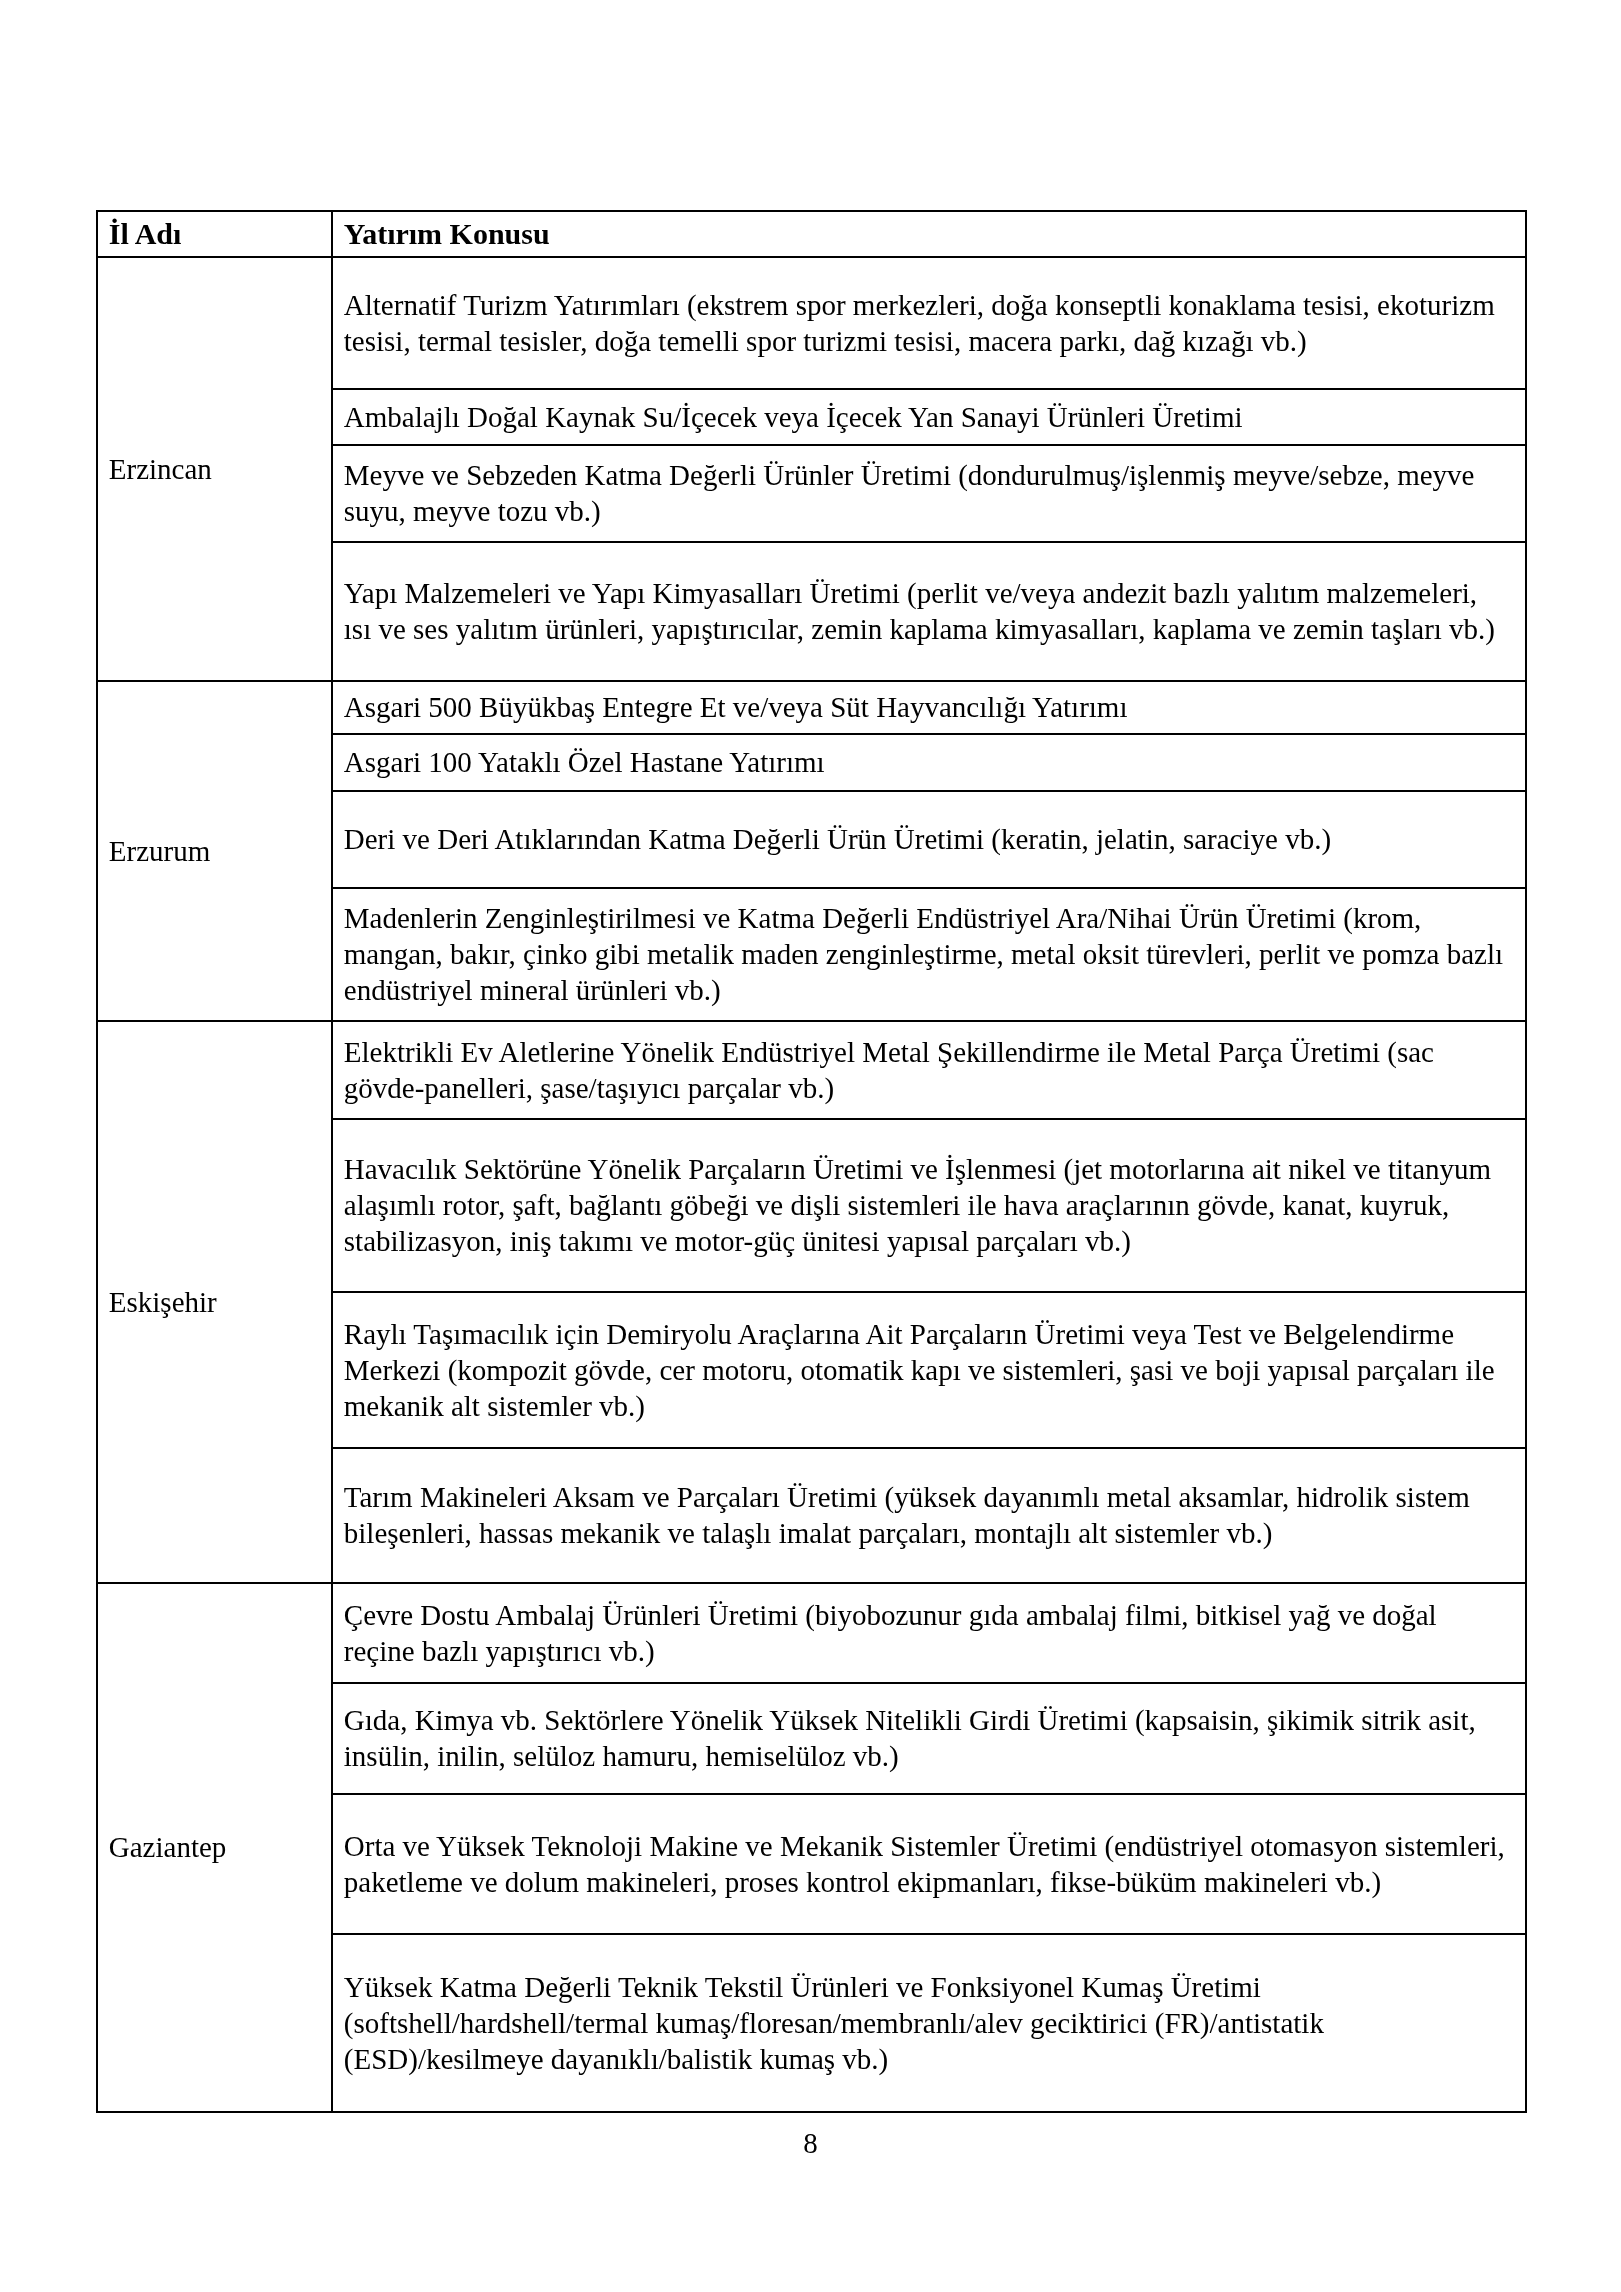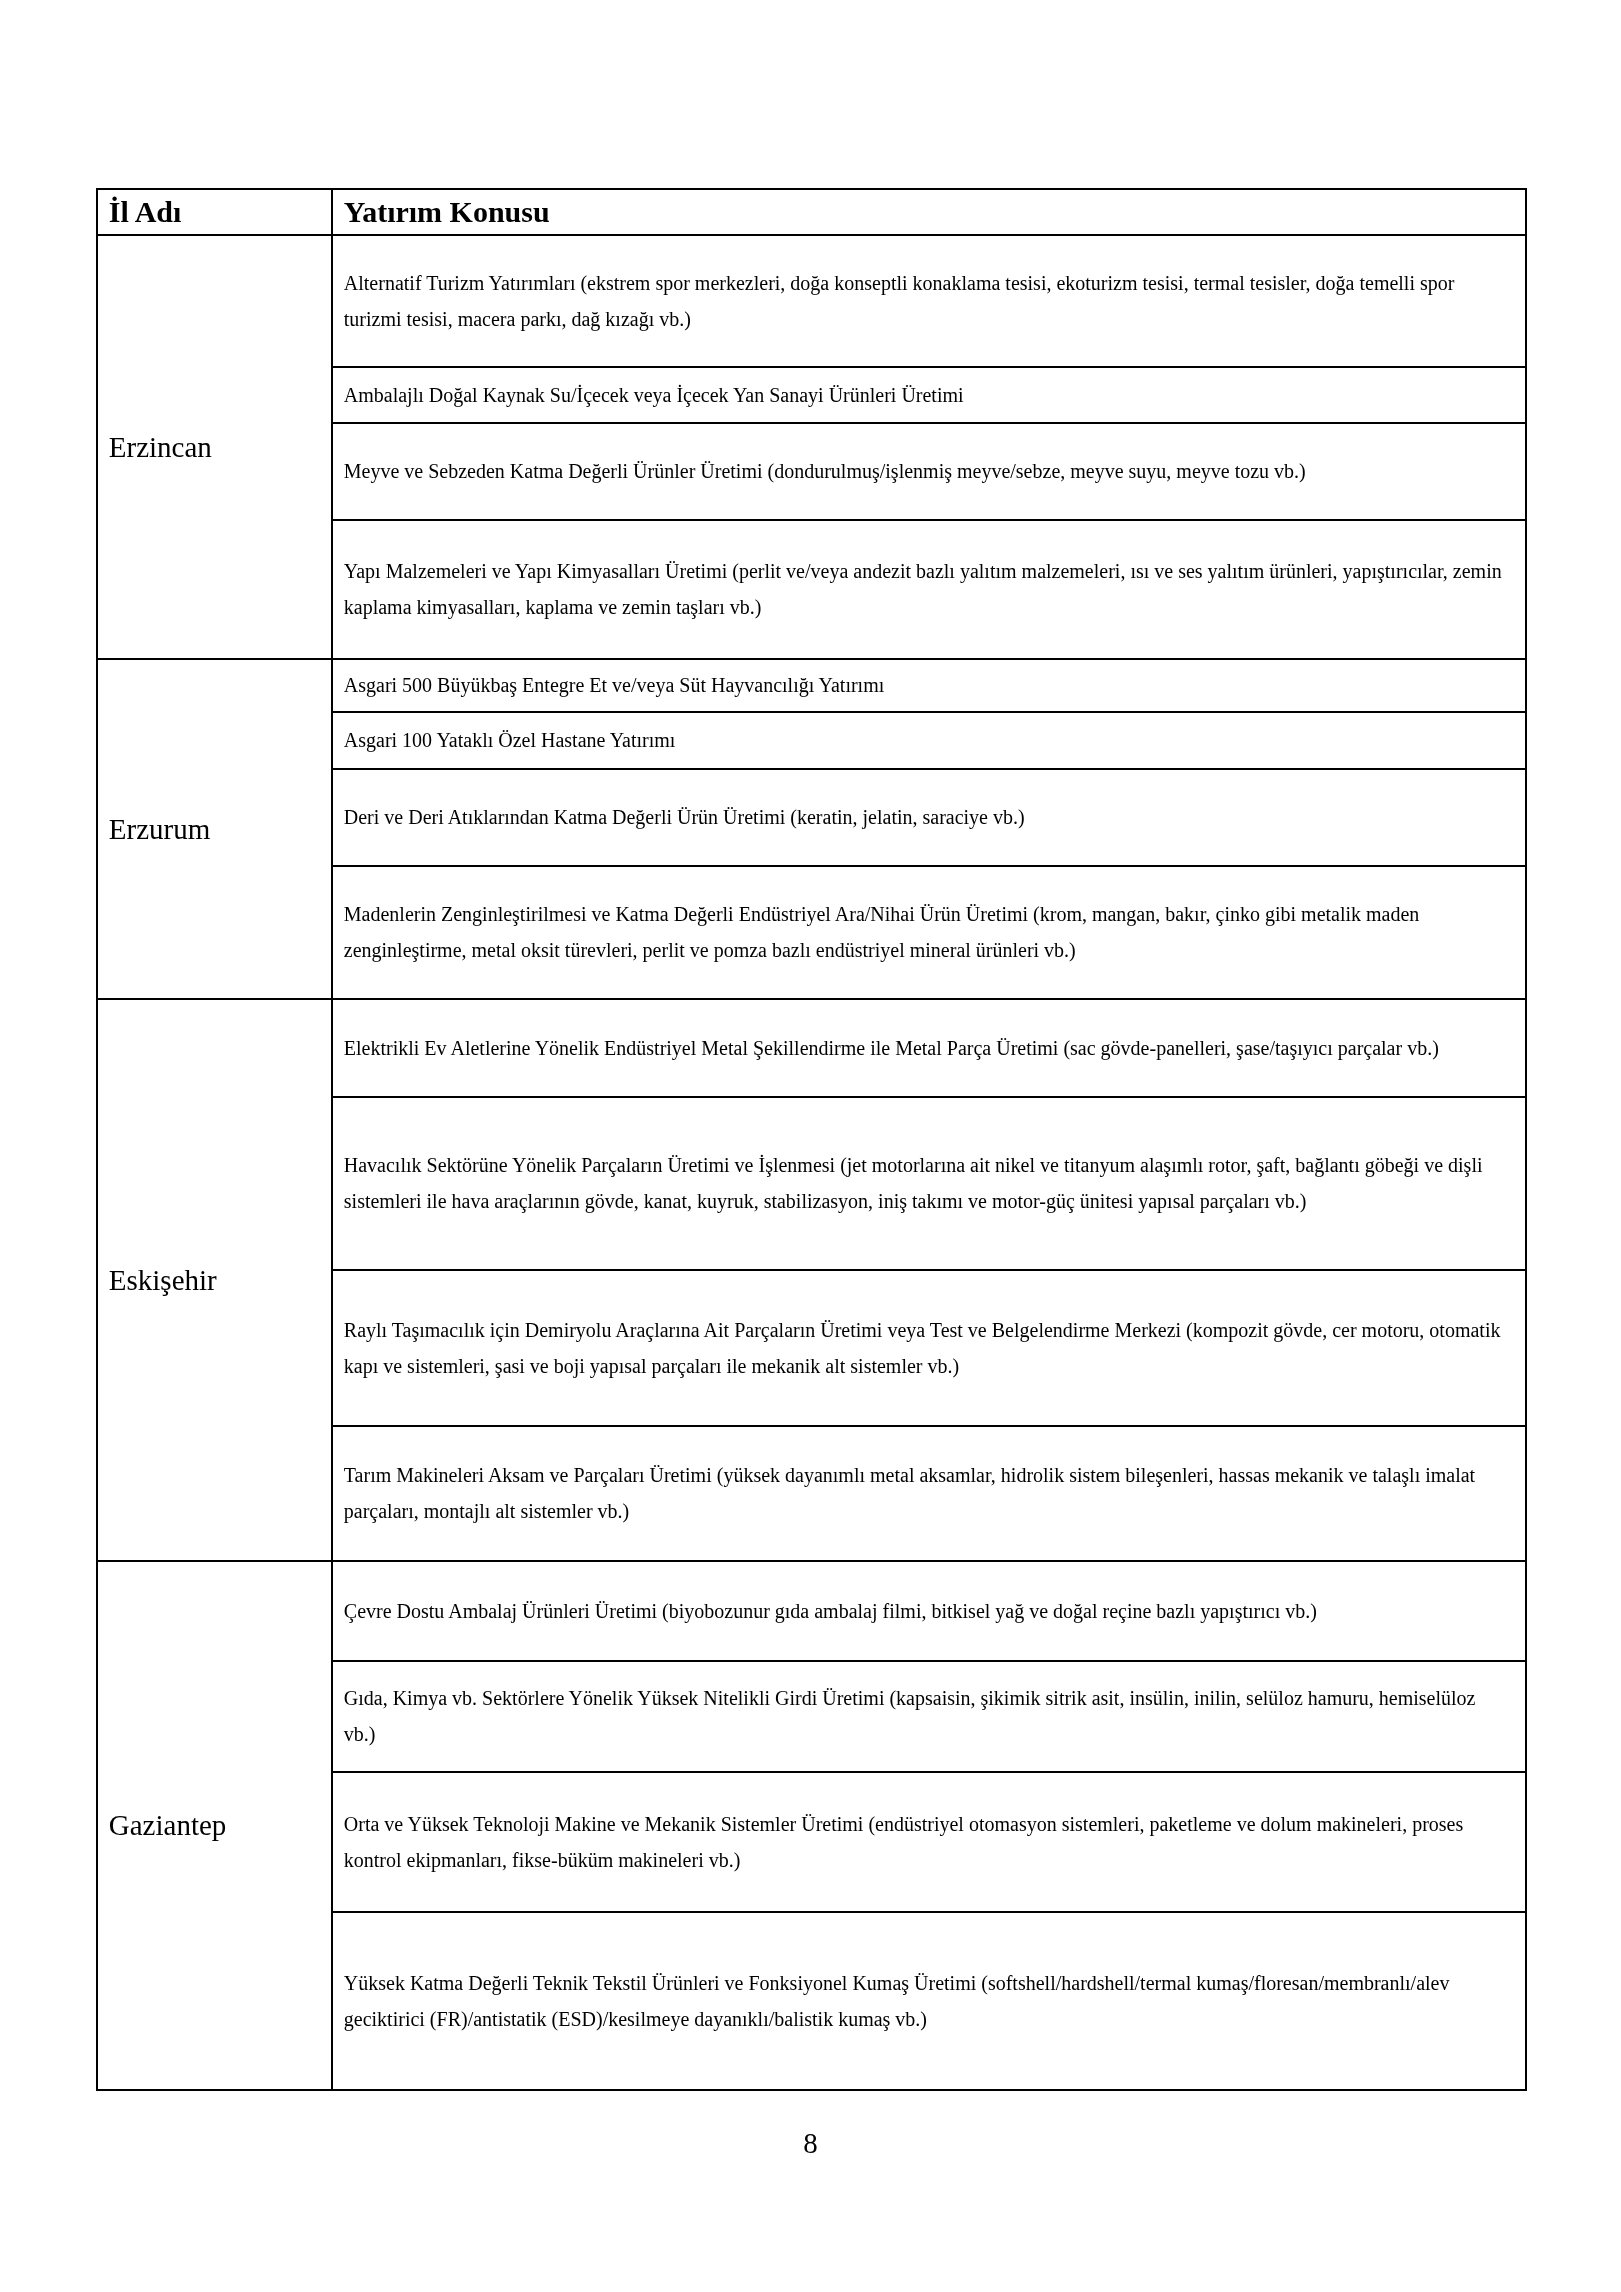--- a/index.html
+++ b/index.html
@@ -10,21 +10,21 @@
   body {
     width: 1621px;
     height: 2293px;
     position: relative;
     font-family: "Liberation Serif", "DejaVu Serif", serif;
     color: #000000;
   }
   table.inv-table {
     position: absolute;
     left: 96px;
-    top: 188px;
+    top: 210px;
     width: 1429px;
     border-collapse: collapse;
     table-layout: fixed;
     font-family: Liberation Serif, serif;
   }
   table.inv-table th,
   table.inv-table td {
     border: 2.9px solid #000000;
     border-left-width: 2px;
     border-right-width: 2px;
@@ -43,21 +43,21 @@
     height: 39px;
     padding-top: 2px;
     padding-bottom: 2px;
   }
   td.province-cell {
     font-size: 29px;
     line-height: 36px;
     font-weight: normal;
   }
   td.topic-cell {
-    font-size: 20px;
+    font-size: 29px;
     line-height: 36px;
     font-weight: normal;
   }
   .page-number {
     position: absolute;
     top: 2125px;
     left: 0;
     width: 1621px;
     text-align: center;
     font-size: 29px;

